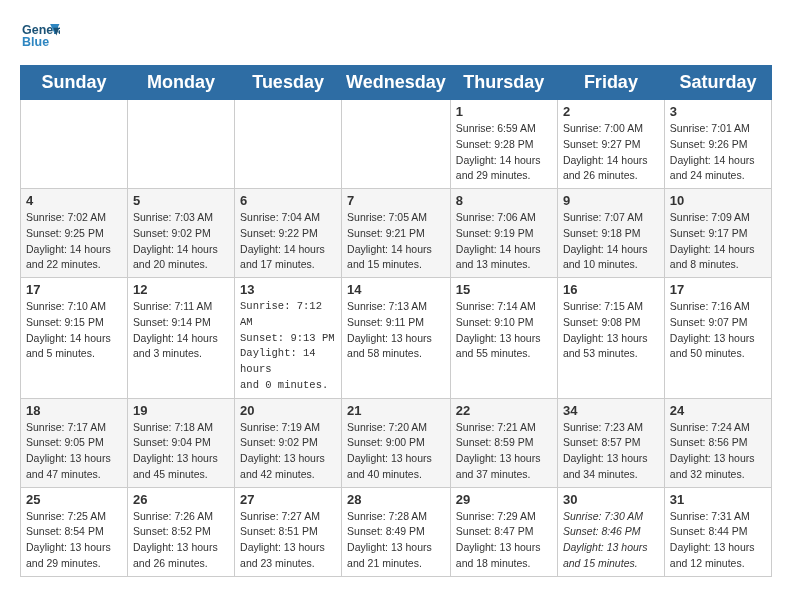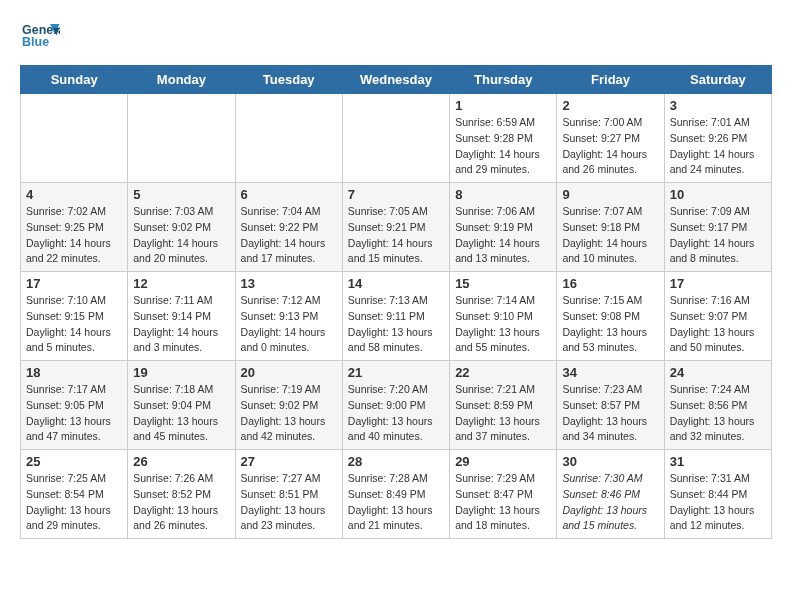--- a/index.html
+++ b/index.html
@@ -40,21 +40,21 @@
     .calendar {
       width: 100%;
       border-collapse: collapse;
       border: 1px solid #ccc;
     }
     .calendar th {
       background: #2e6da4;
       color: #fff;
       text-align: center;
       padding: 6px 4px;
-      font-size: 13px;
+      font-size: 18px;
       border: 1px solid #2e6da4;
     }
     .calendar td {
       border: 1px solid #ccc;
       vertical-align: top;
       padding: 4px 5px;
       width: 14.28%;
       min-height: 80px;
       font-size: 10.5px;
       color: #333;
@@ -196,21 +196,21 @@
         </td>
         <td>
           <span class="day-number">12</span>
           <div class="day-info" style="white-space: pre-line;">Sunrise: 7:11 AM
 Sunset: 9:14 PM
 Daylight: 14 hours
 and 3 minutes.</div>
         </td>
         <td>
           <span class="day-number">13</span>
-          <div class="day-info" style="white-space: pre-line;">Sunrise: 7:12 AM
+          <div class="day-info" style="white-space: pre-line; font-family: Liberation Mono, monospace;">Sunrise: 7:12 AM
 Sunset: 9:13 PM
 Daylight: 14 hours
 and 0 minutes.</div>
         </td>
         <td>
           <span class="day-number">14</span>
           <div class="day-info" style="white-space: pre-line;">Sunrise: 7:13 AM
 Sunset: 9:11 PM
 Daylight: 13 hours
 and 58 minutes.</div>

